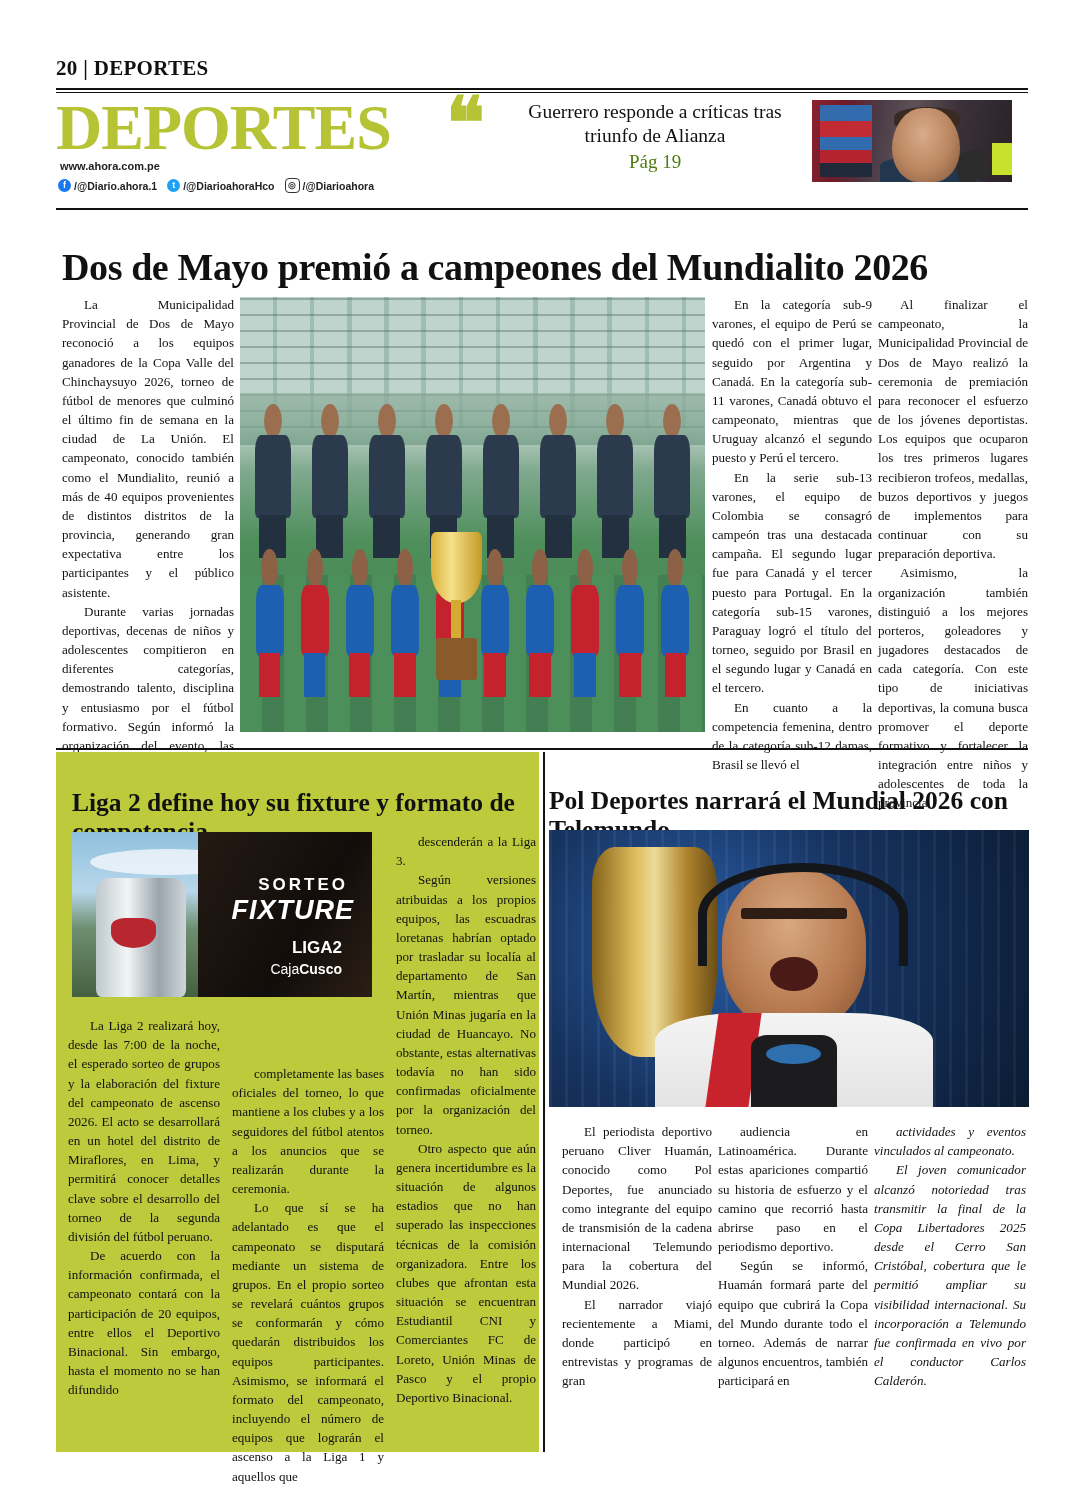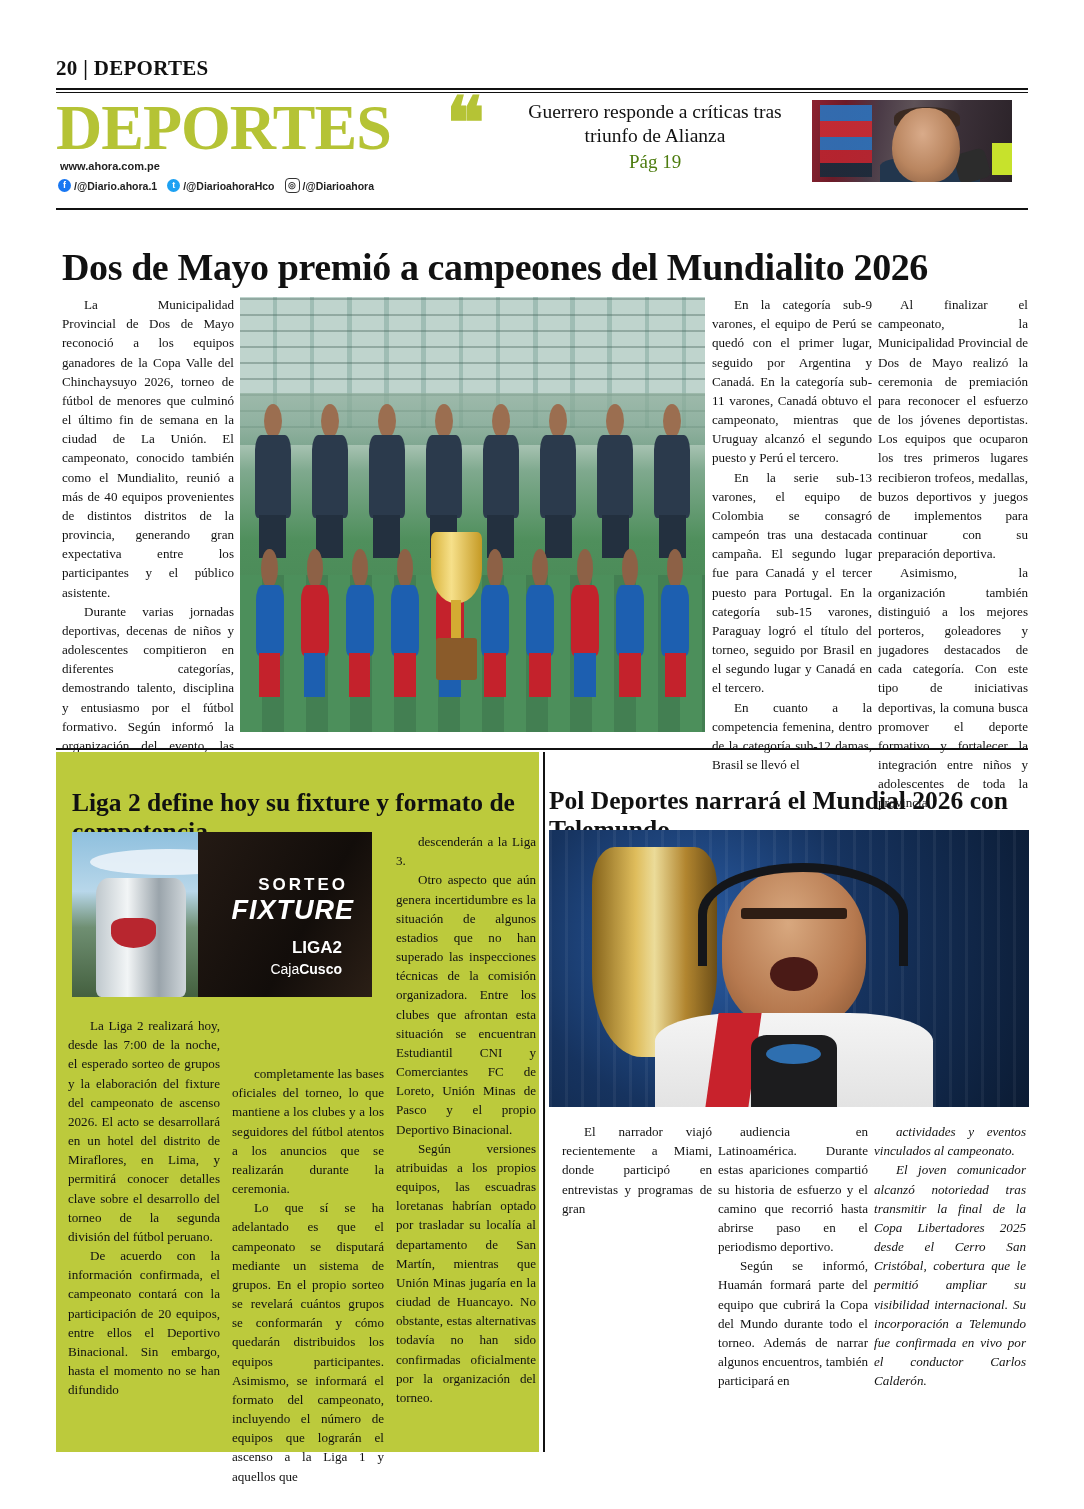--- a/index.html
+++ b/index.html
@@ -322,42 +322,43 @@
   <div class="col liga-col liga-c1">
     <p>La Liga 2 realizará hoy, desde las 7:00 de la noche, el esperado sorteo de grupos y la elaboración del fixture del campeonato de ascenso 2026. El acto se desarrollará en un hotel del distrito de Miraflores, en Lima, y permitirá conocer detalles clave sobre el desarrollo del torneo de la segunda división del fútbol peruano.</p>
     <p>De acuerdo con la información confirmada, el campeonato contará con la participación de 20 equipos, entre ellos el Deportivo Binacional. Sin embargo, hasta el momento no se han difundido</p>
   </div>
   <div class="col liga-col liga-c2">
     <p>completamente las bases oficiales del torneo, lo que mantiene a los clubes y a los seguidores del fútbol atentos a los anuncios que se realizarán durante la ceremonia.</p>
     <p>Lo que sí se ha adelantado es que el campeonato se disputará mediante un sistema de grupos. En el propio sorteo se revelará cuántos grupos se conformarán y cómo quedarán distribuidos los equipos participantes. Asimismo, se informará el formato del campeonato, incluyendo el número de equipos que lograrán el ascenso a la Liga 1 y aquellos que</p>
   </div>
   <div class="col liga-col liga-c3">
     <p>descenderán a la Liga 3.</p>
+    <p>Según versiones atribuidas a los propios equipos, las escuadras loretanas habrían optado por trasladar su localía al departamento de San Martín, mientras que Unión Minas jugaría en la ciudad de Huancayo. No obstante, estas alternativas todavía no han sido confirmadas oficialmente por la organización del torneo.</p>
     <p>Otro aspecto que aún genera incertidumbre es la situación de algunos estadios que no han superado las inspecciones técnicas de la comisión organizadora. Entre los clubes que afrontan esta situación se encuentran Estudiantil CNI y Comerciantes FC de Loreto, Unión Minas de Pasco y el propio Deportivo Binacional.</p>
-    <p>Según versiones atribuidas a los propios equipos, las escuadras loretanas habrían optado por trasladar su localía al departamento de San Martín, mientras que Unión Minas jugaría en la ciudad de Huancayo. No obstante, estas alternativas todavía no han sido confirmadas oficialmente por la organización del torneo.</p>
   </div>
 
   <div class="vdivide"></div>
 
   <h2 class="pol-head">Pol Deportes narrará el Mundial 2026 con Telemundo</h2>
   <div class="pol-photo">
     <div class="ph ph-pol">
       <div class="lights"></div>
         <div class="goldcup"></div>
       <div class="face"></div>
         <div class="brow"></div>
         <div class="mouth"></div>
         <div class="phones"></div>
       <div class="shirt"></div>
         <div class="stripe"></div>
         <div class="mic2"></div>
     </div>
   </div>
 
   <div class="col pol-c1">
+    <p>El periodista deportivo peruano Cliver Huamán, conocido como Pol Deportes, fue anunciado como integrante del equipo de transmisión de la cadena internacional Telemundo para la cobertura del Mundial 2026.</p>
     <p>El narrador viajó recientemente a Miami, donde participó en entrevistas y programas de gran</p>
   </div>
   <div class="col pol-c2">
     <p>audiencia en Latinoamérica. Durante estas apariciones compartió su historia de esfuerzo y el camino que recorrió hasta abrirse paso en el periodismo deportivo.</p>
     <p>Según se informó, Huamán formará parte del equipo que cubrirá la Copa del Mundo durante todo el torneo. Además de narrar algunos encuentros, también participará en</p>
   </div>
   <div class="col pol-c3">
     <p>actividades y eventos vinculados al campeonato.</p>
     <p>El joven comunicador alcanzó notoriedad tras transmitir la final de la Copa Libertadores 2025 desde el Cerro San Cristóbal, cobertura que le permitió ampliar su visibilidad internacional. Su incorporación a Telemundo fue confirmada en vivo por el conductor Carlos Calderón.</p>
   </div>

